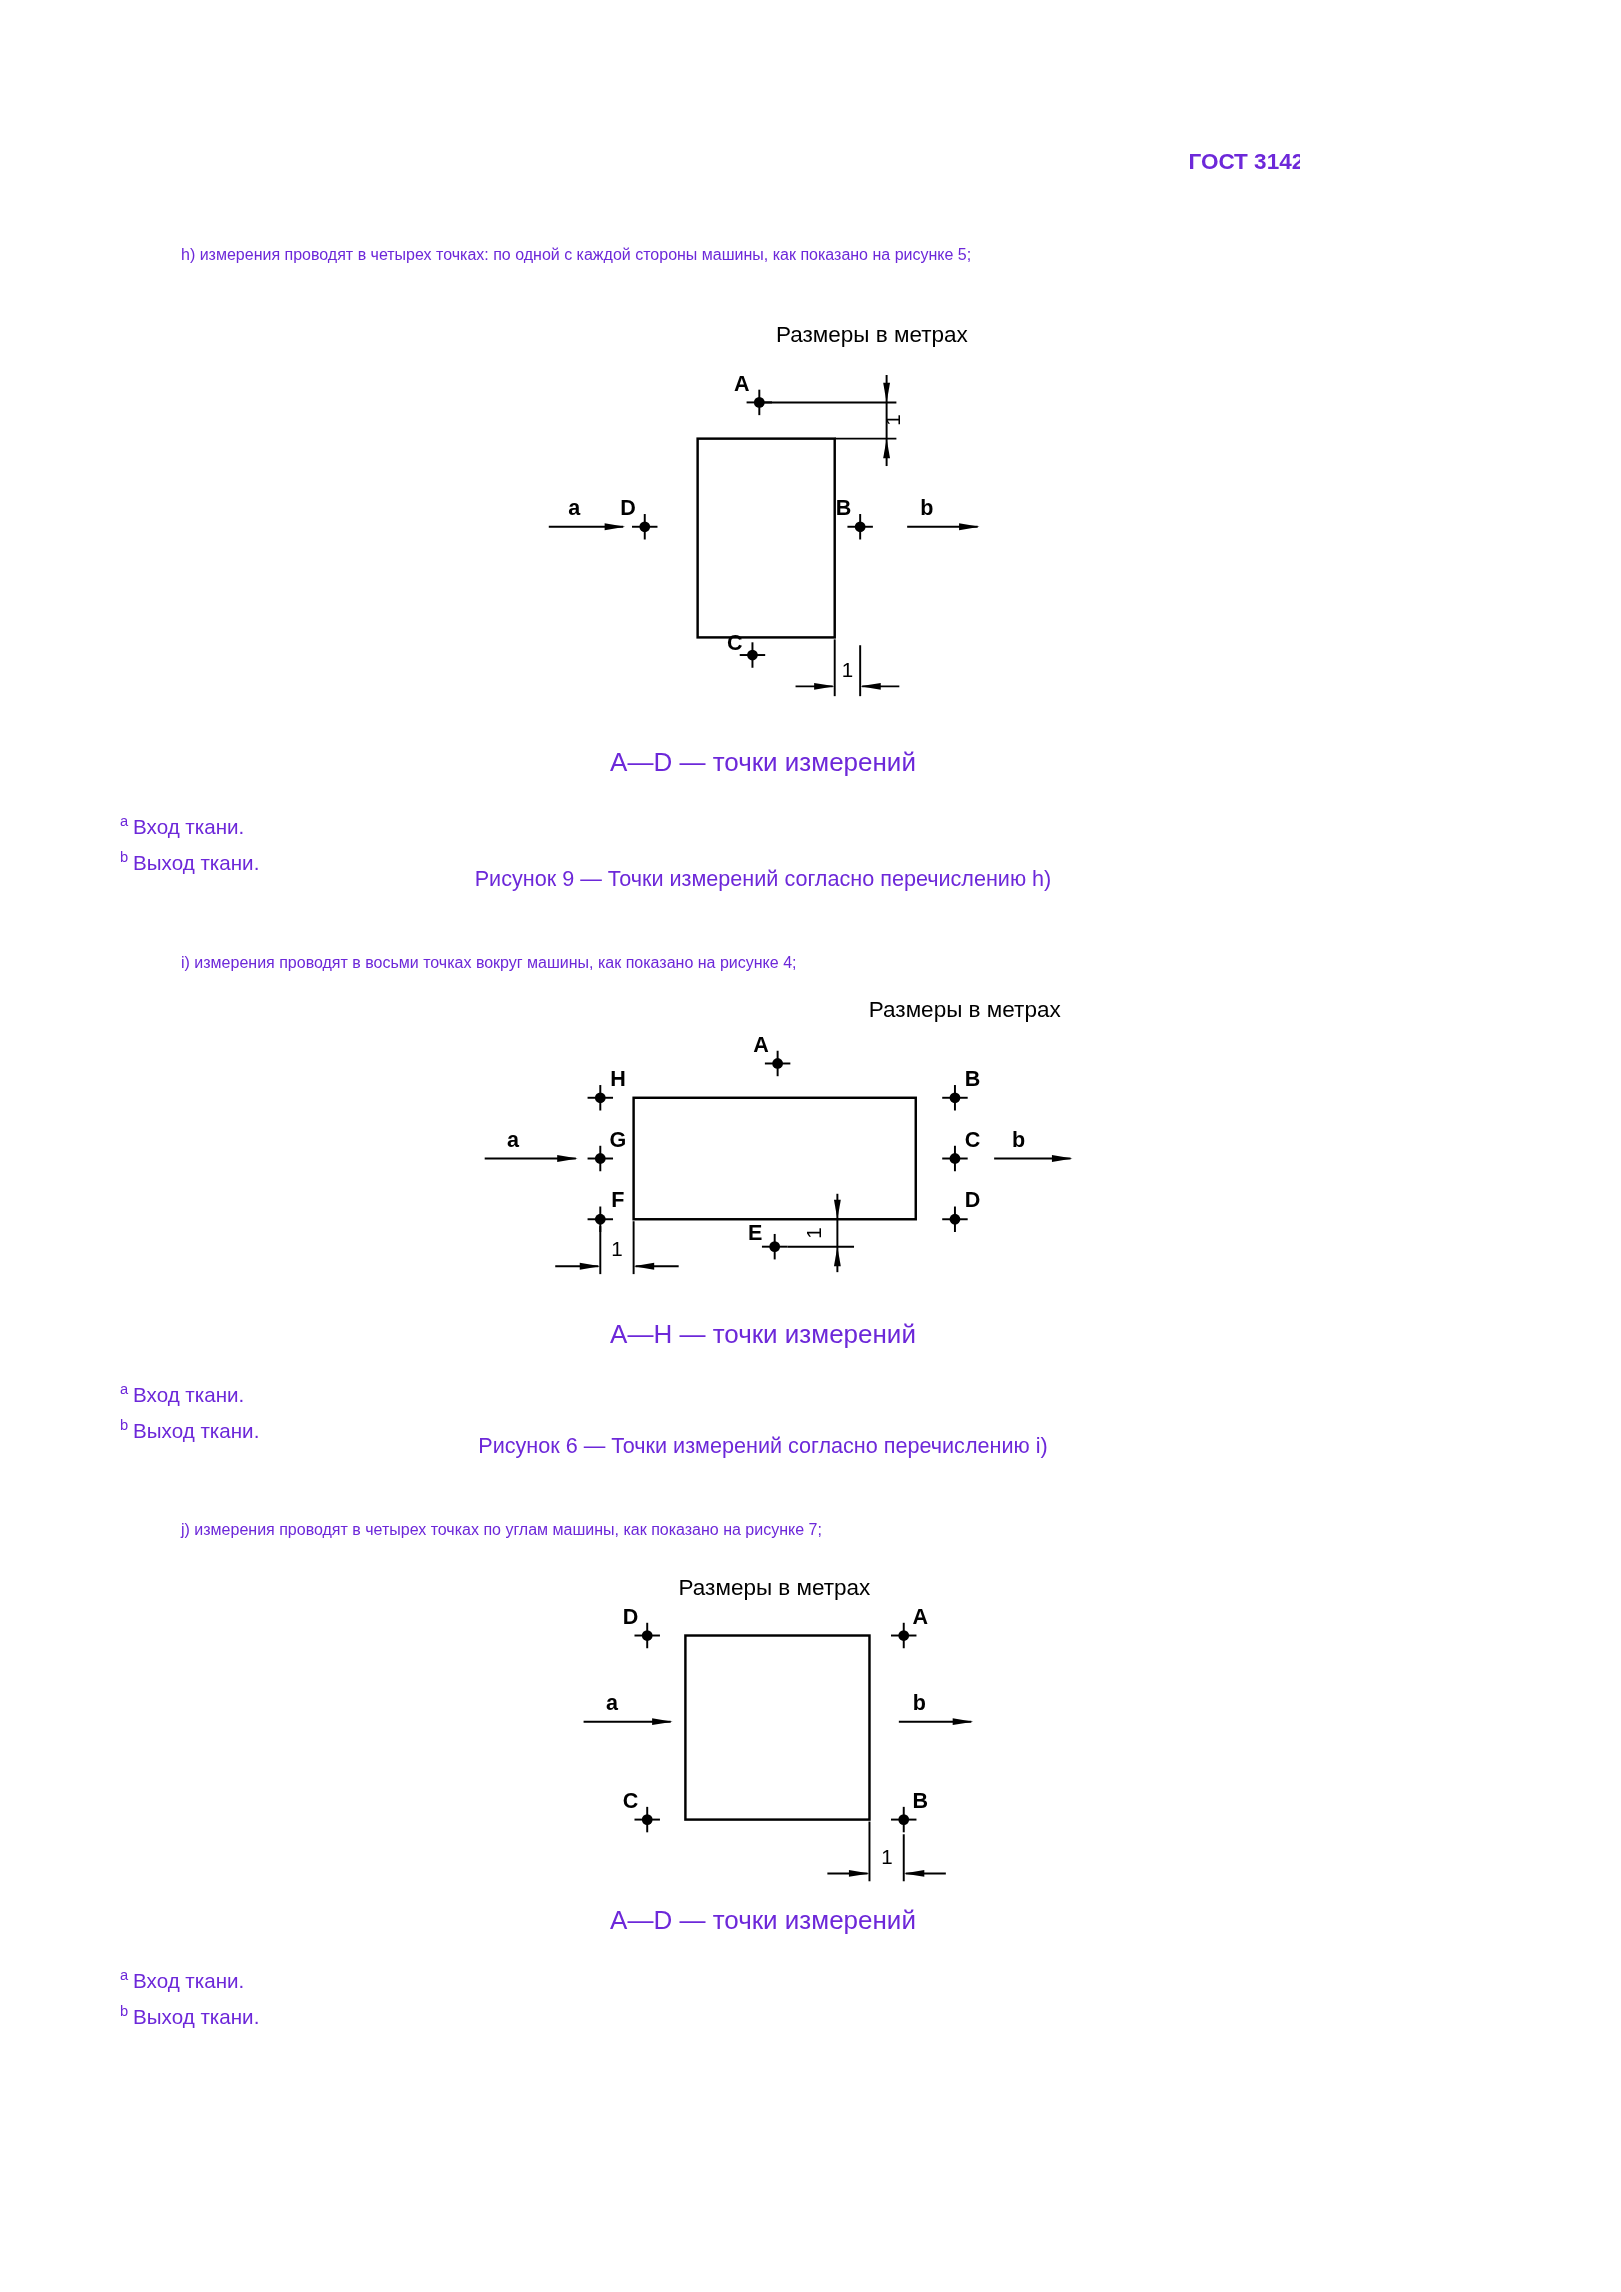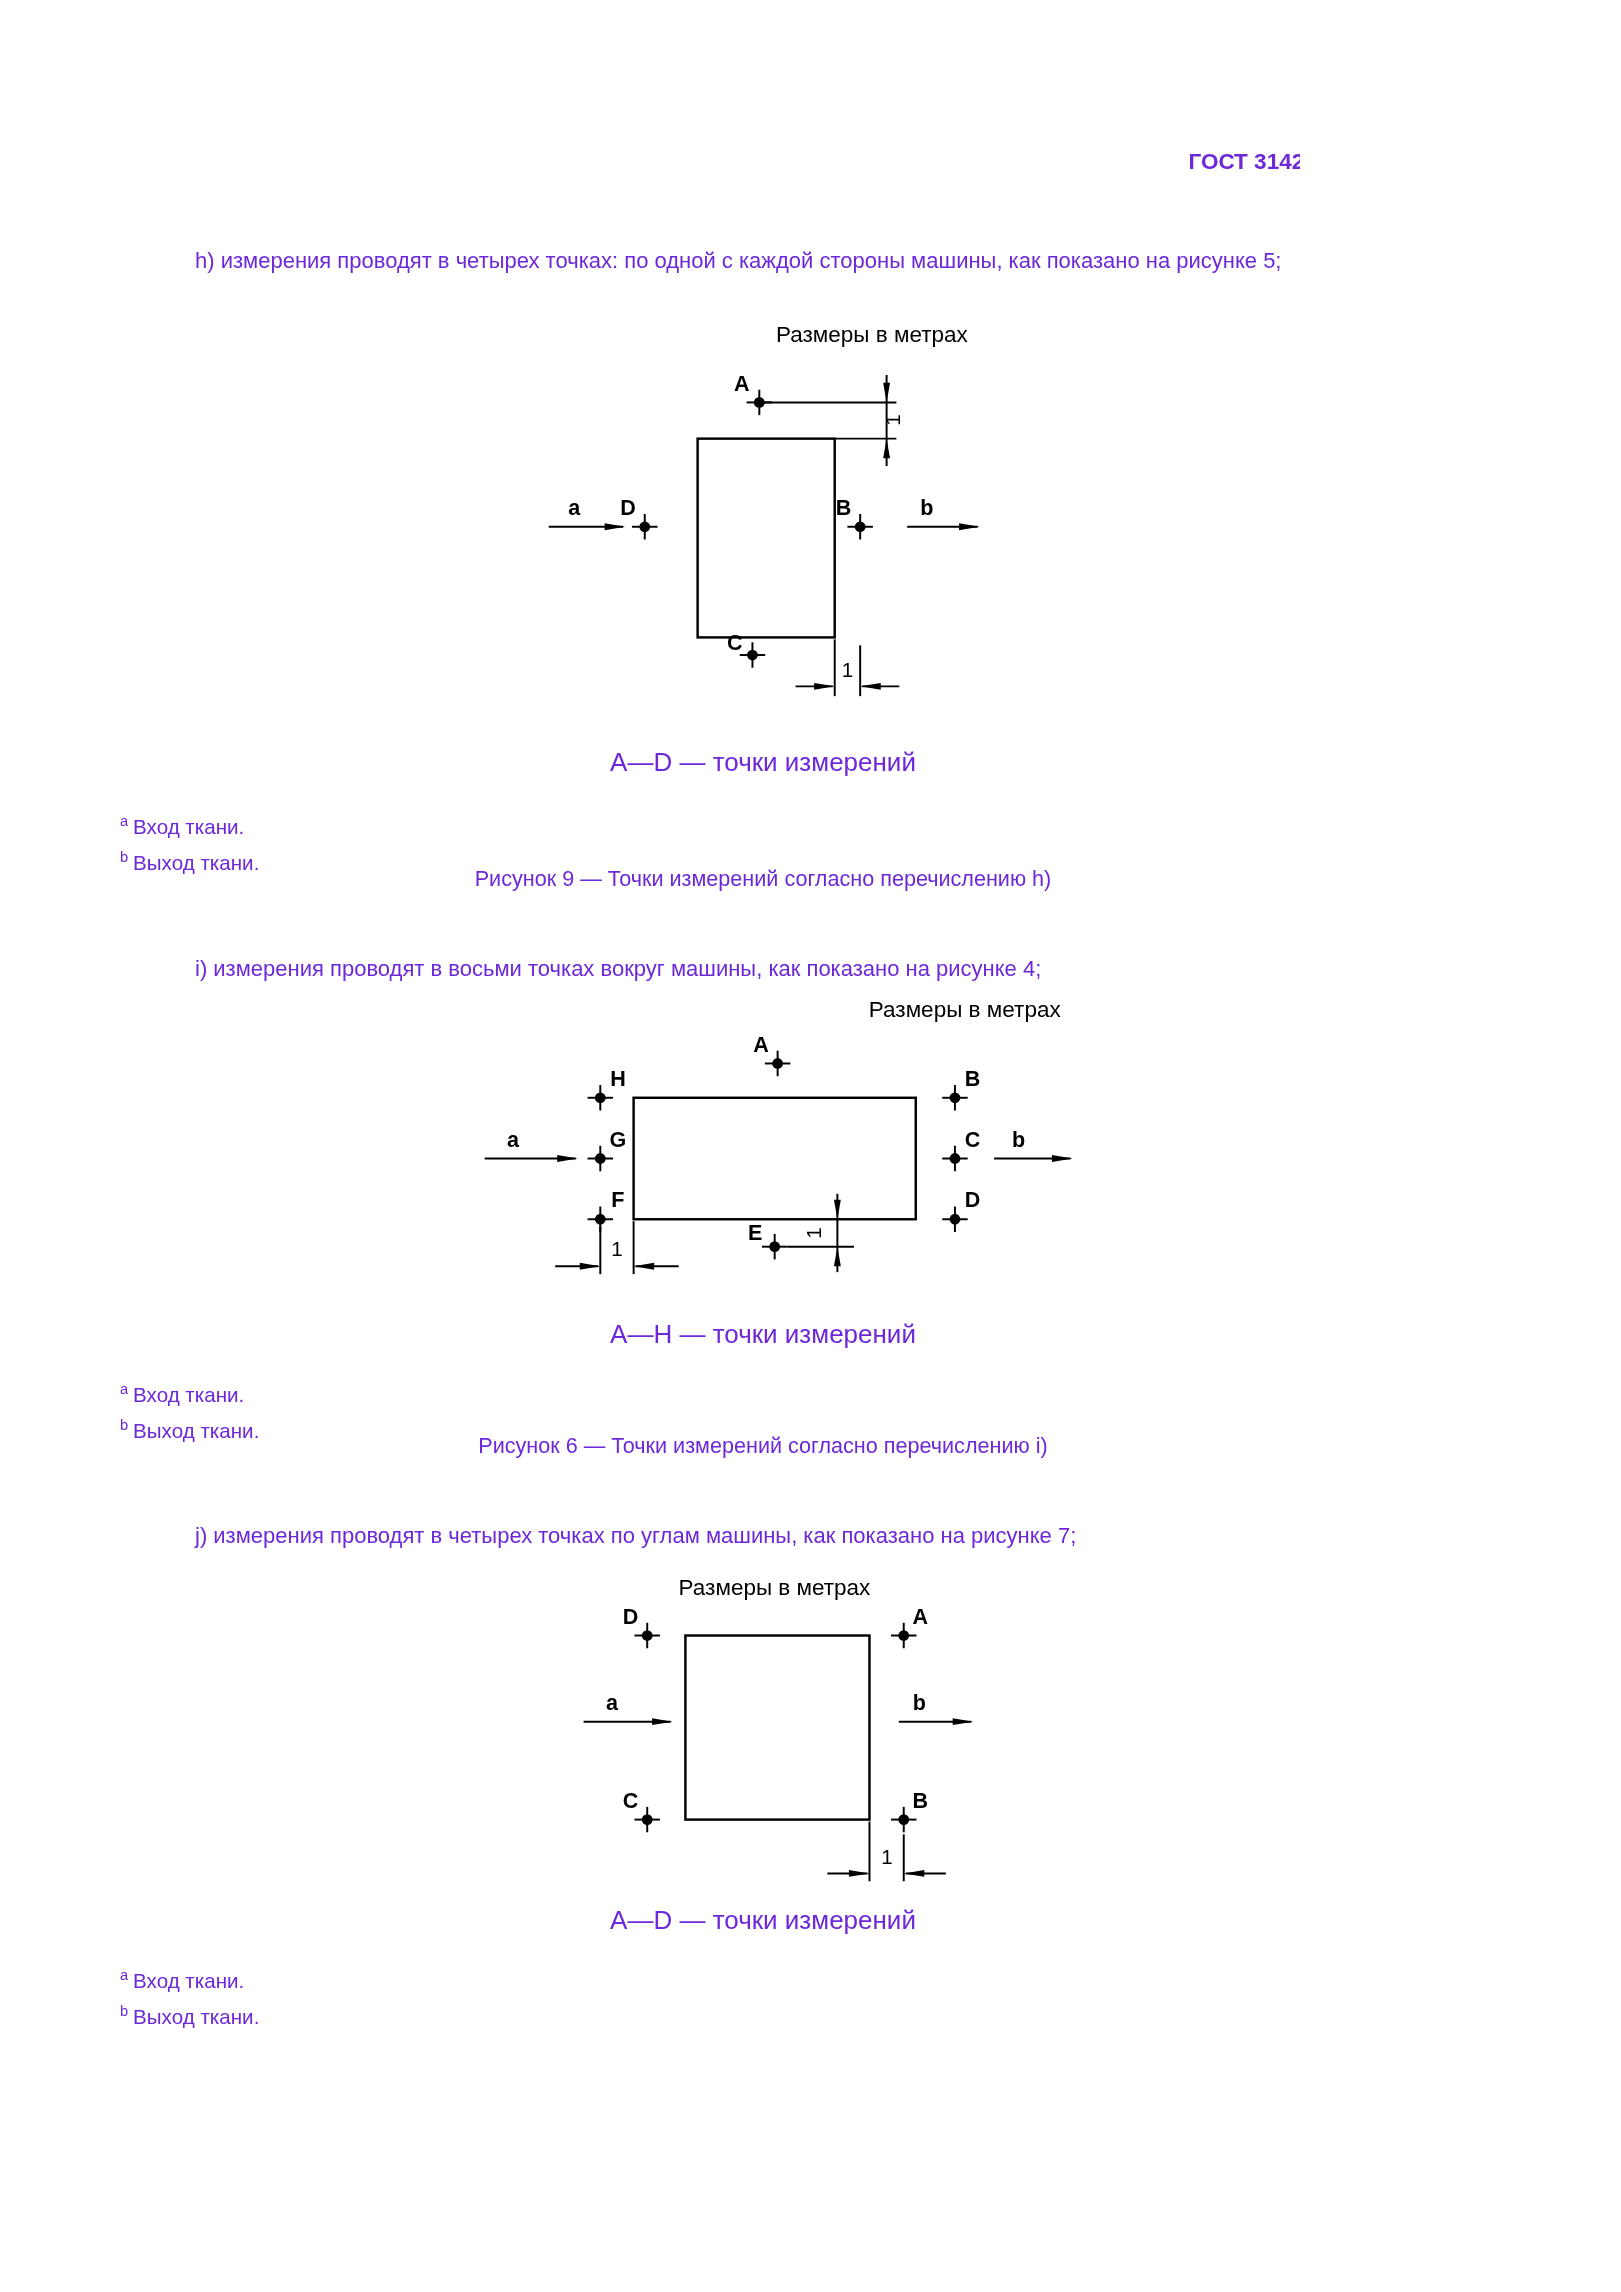--- a/index.html
+++ b/index.html
@@ -1,22 +1,22 @@
 <!DOCTYPE html>
 <html><head>
 <meta charset="utf-8">
 <style>
   html,body{margin:0;padding:0;background:#ffffff;}
   .page{position:relative;width:1300px;height:2293px;background:#ffffff;color:#6d28d9;
         font-family:"Liberation Sans",sans-serif;font-size:22.5px;overflow:hidden;}
 
   .doc-header{position:absolute;top:149px;left:118px;width:1290px;text-align:right;
               font-weight:bold;font-size:22.5px;}
-  .body-para{position:absolute;left:132px;width:1290px;text-align:justify;
-             text-indent:63px;line-height:32px;font-size:22px;}
+  .body-para{position:absolute;left:118px;width:1290px;text-align:justify;
+             text-indent:63px;line-height:32px;font-size:16px;}
   #para-h{top:223px;}
   #para-i{top:931px;}
   #para-j{top:1498px;}
 
   .fig-svg{position:absolute;}
   #fig5{top:312px;left:539px;}
   #fig6{top:988px;left:470px;}
   #fig7{top:1566px;left:544px;}
 
   .legend{position:absolute;left:118px;width:1290px;text-align:center;font-size:26px;}

